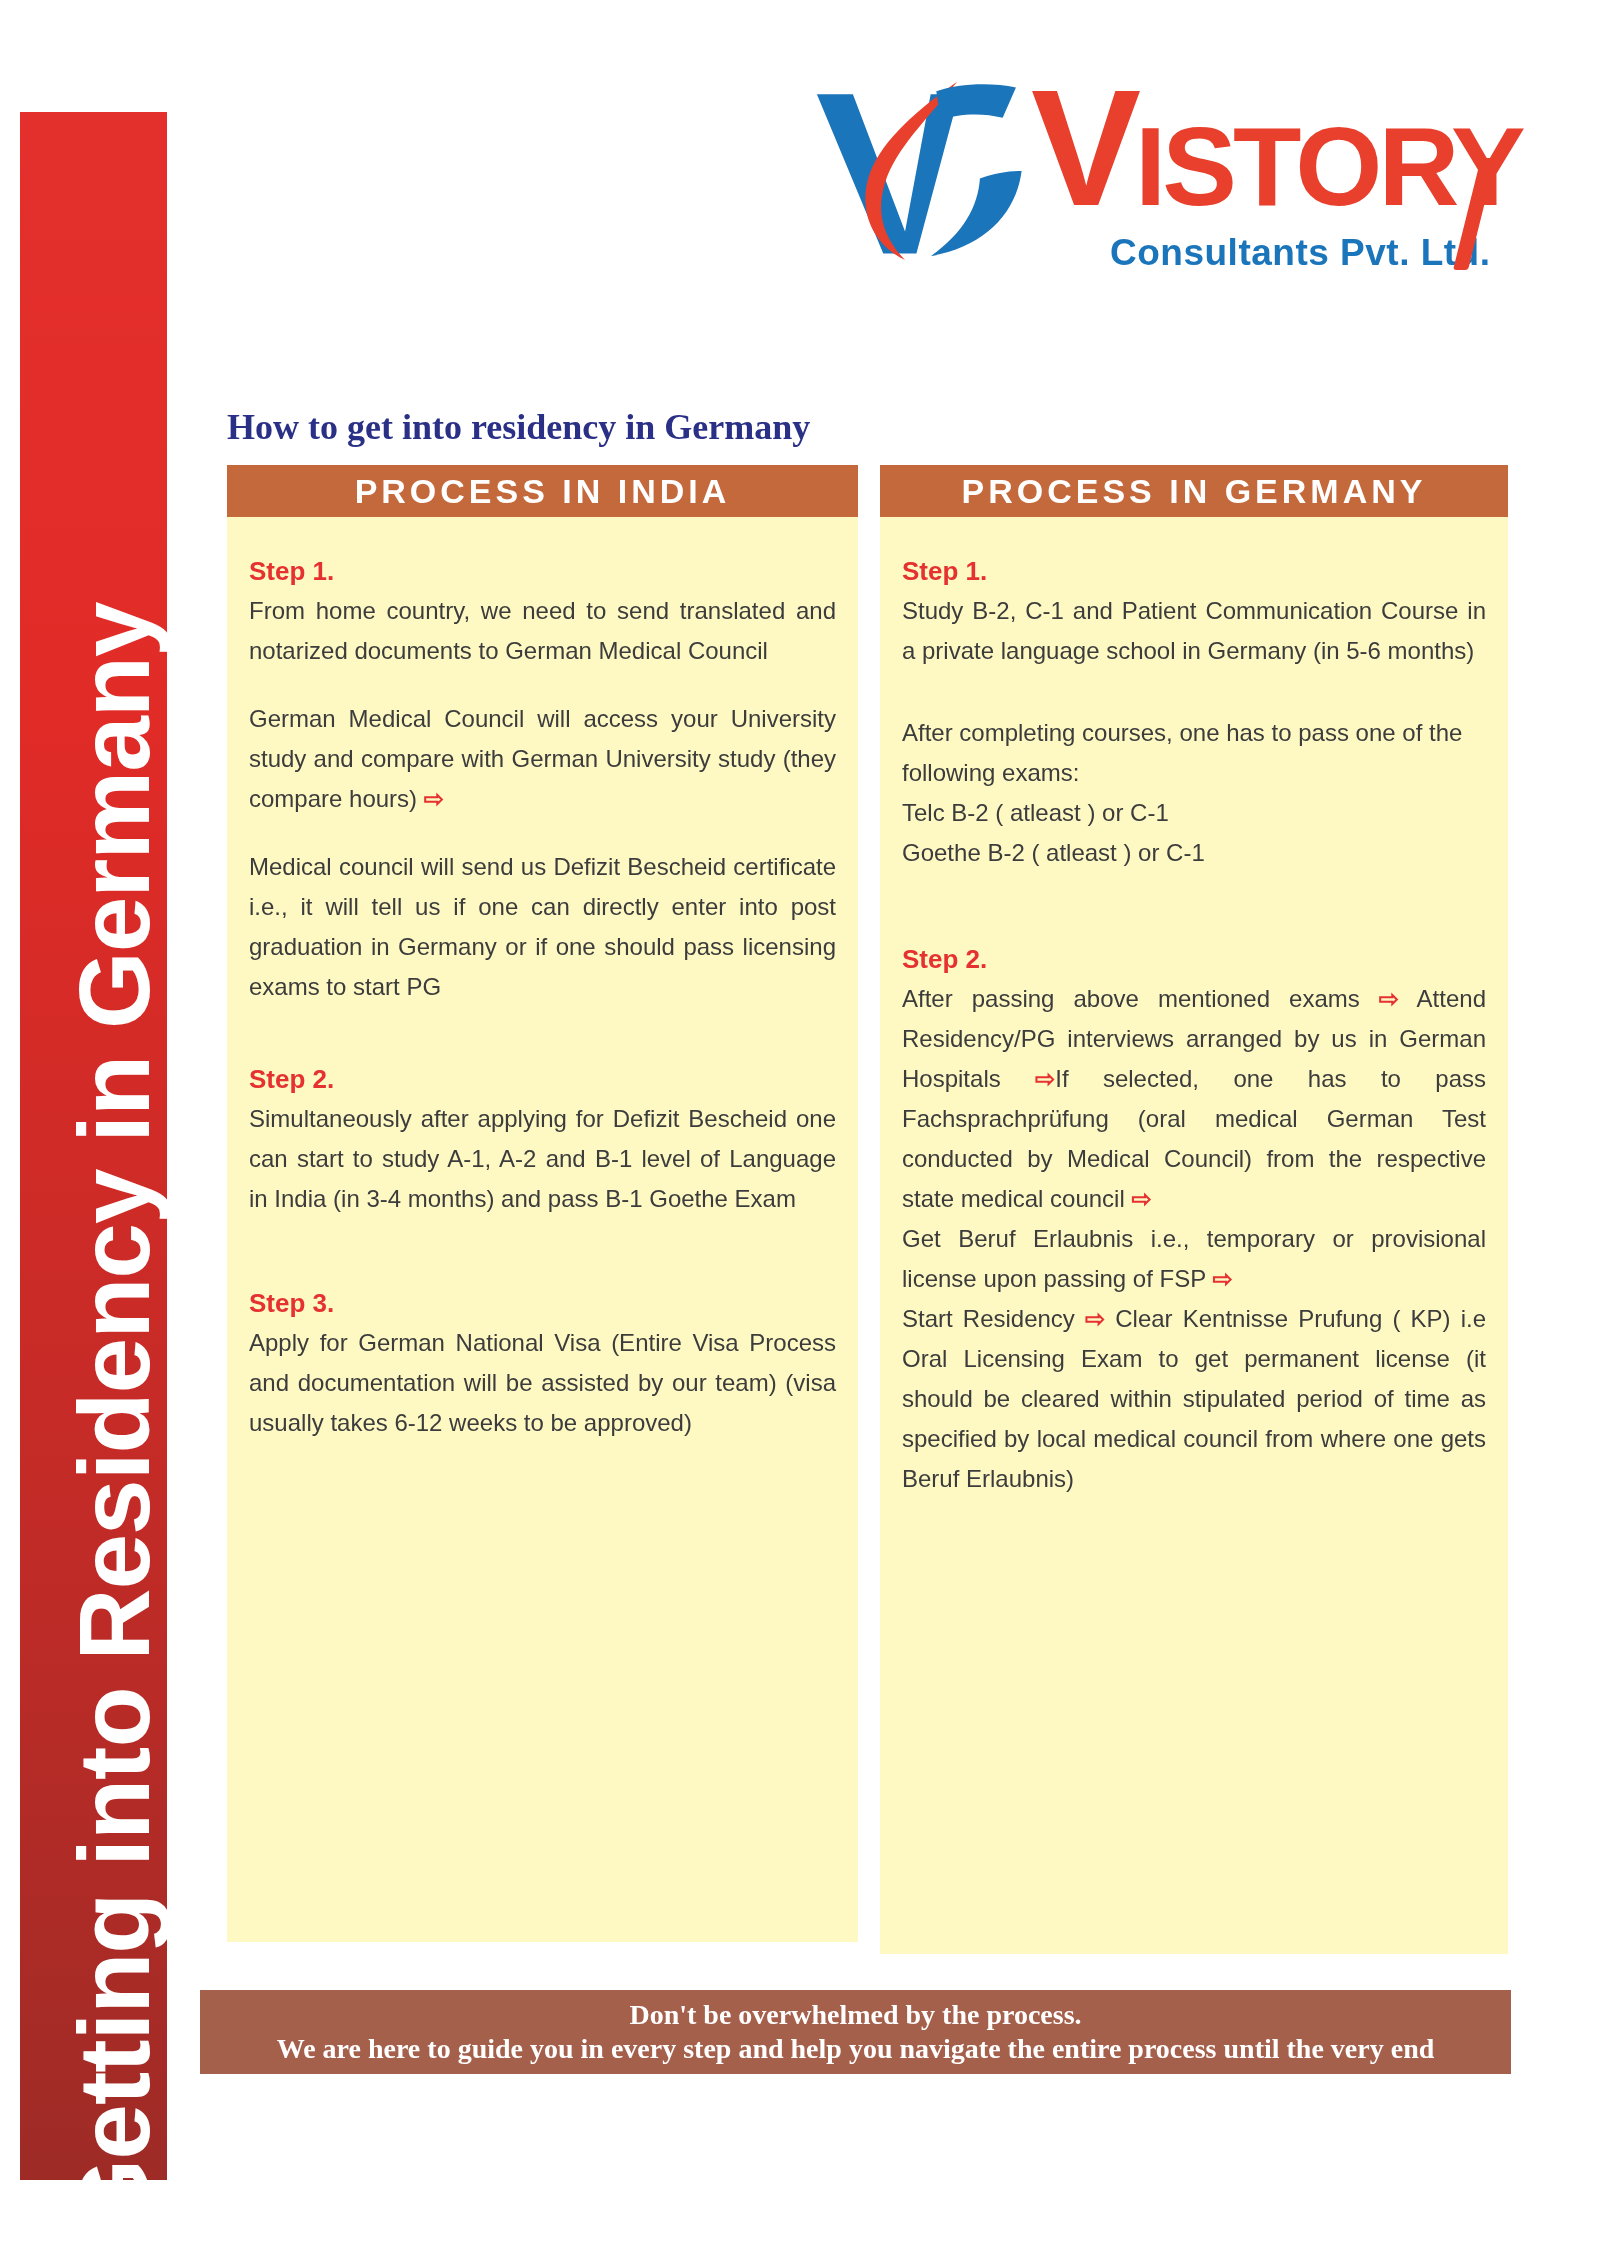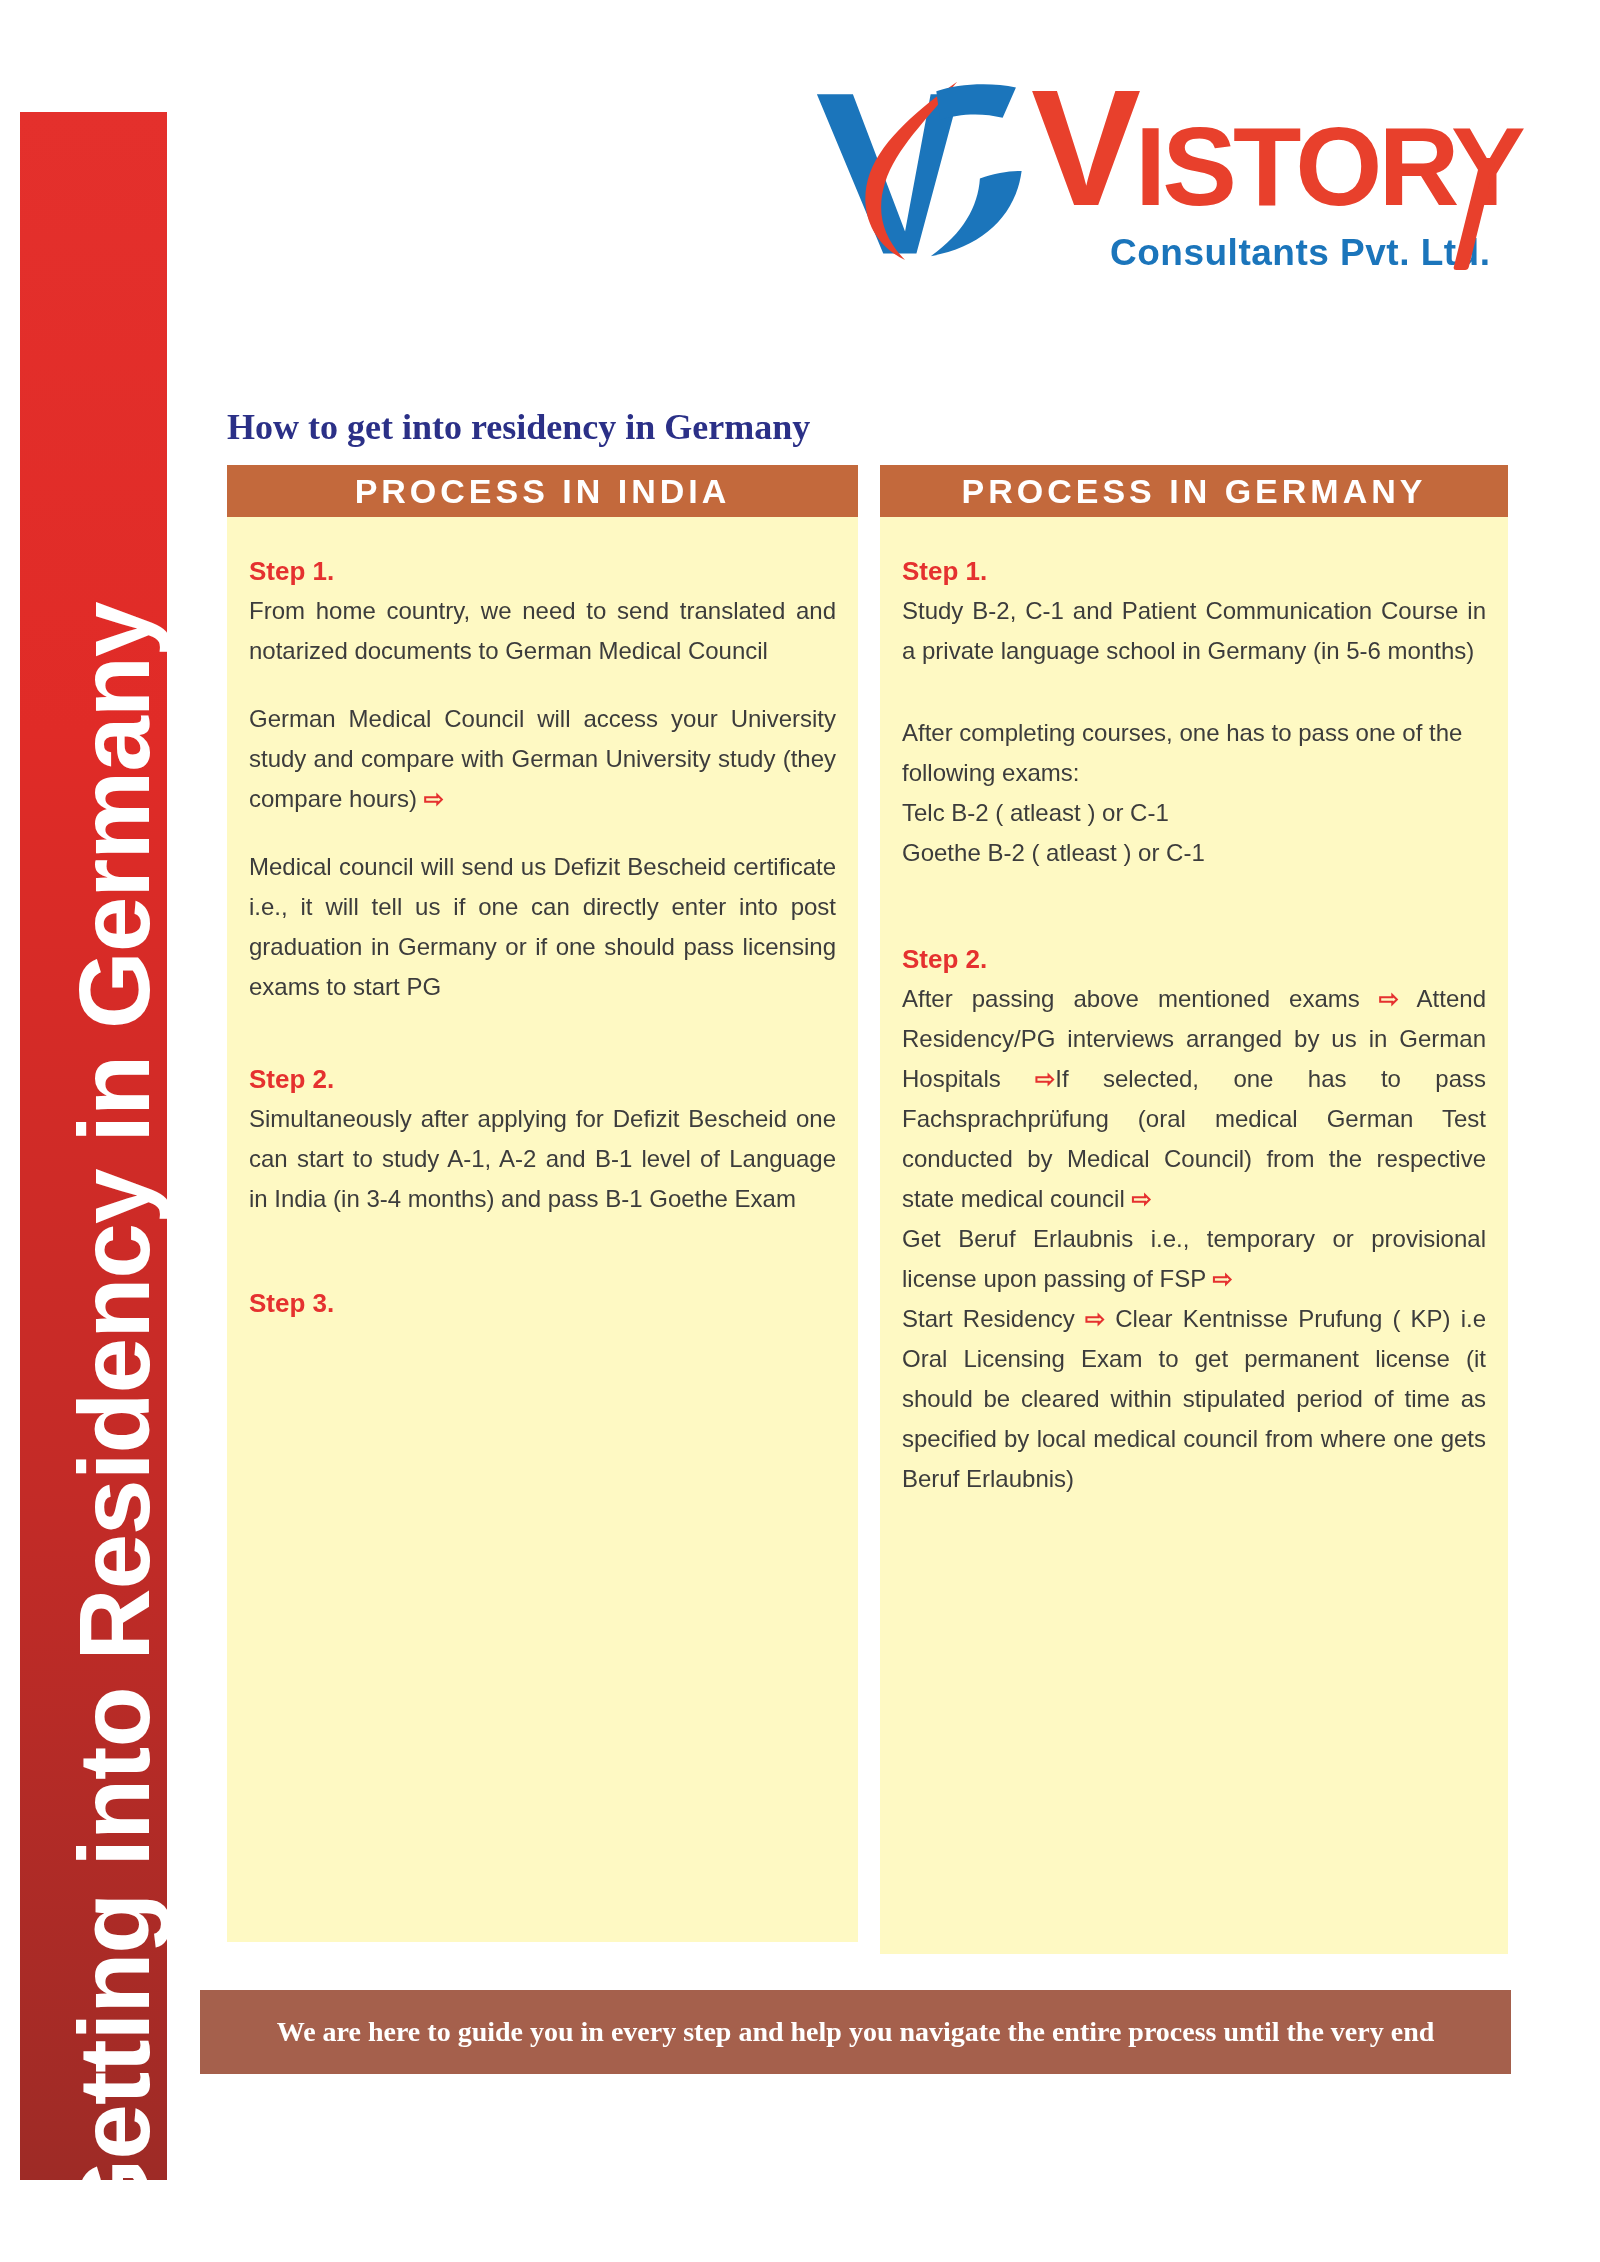--- a/index.html
+++ b/index.html
@@ -99,33 +99,35 @@
 <div class="panel left">
   <div class="panel-header">PROCESS IN INDIA</div>
   <div class="panel-body">
       <div class="step">Step 1.</div>
       <p>From home country, we need to send translated and notarized documents to German Medical Council</p>
       <p style="margin-top: 28px;">German Medical Council will access your University study and compare with German University study (they compare hours) <span class="arrow">⇨</span></p>
       <p style="margin-top: 28px;">Medical council will send us Defizit Bescheid certificate i.e., it will tell us if one can directly enter into post graduation in Germany or if one should pass licensing exams to start PG</p>
       <div class="step" style="margin-top: 52px;">Step 2.</div>
       <p>Simultaneously after applying for Defizit Bescheid one can start to study A-1, A-2 and B-1 level of Language in India (in 3-4 months) and pass B-1 Goethe Exam</p>
       <div class="step" style="margin-top: 64px;">Step 3.</div>
+      <p>Apply for German National Visa (Entire Visa Process and documentation will be assisted by our team) (visa usually takes 6-12 weeks to be approved)</p>
     </div>
 </div>
 
 <div class="panel right">
   <div class="panel-header">PROCESS IN GERMANY</div>
   <div class="panel-body">
       <div class="step">Step 1.</div>
       <p>Study B-2, C-1 and Patient Communication Course in a private language school in Germany (in 5-6 months)</p>
       <p class="noj" style="margin-top: 42px;">After completing courses, one has to pass one of the following exams:</p>
       <p class="noj">Telc B-2 ( atleast ) or C-1</p>
       <p class="noj">Goethe B-2  ( atleast ) or C-1</p>
       <div class="step" style="margin-top: 66px;">Step 2.</div>
       <p>After passing above mentioned exams  <span class="arrow">⇨</span> Attend Residency/PG interviews arranged by us in German Hospitals <span class="arrow">⇨</span>If selected, one has to pass Fachsprachprüfung (oral medical German Test conducted by Medical Council) from the respective state medical council <span class="arrow">⇨</span></p>
       <p>Get Beruf Erlaubnis i.e., temporary or provisional license upon passing of FSP <span class="arrow">⇨</span></p>
       <p>Start Residency <span class="arrow">⇨</span> Clear Kentnisse Prufung ( KP) i.e Oral Licensing Exam to get permanent license (it should be cleared within stipulated period of time as specified by local medical council from where one gets Beruf Erlaubnis)</p>
     </div>
 </div>
 
 <div class="footer">
+  <div>Don't be overwhelmed by the process.</div>
   <div>We are here to guide you in every step and help you navigate the entire process until the very end</div>
 </div>
 
 </body></html>

